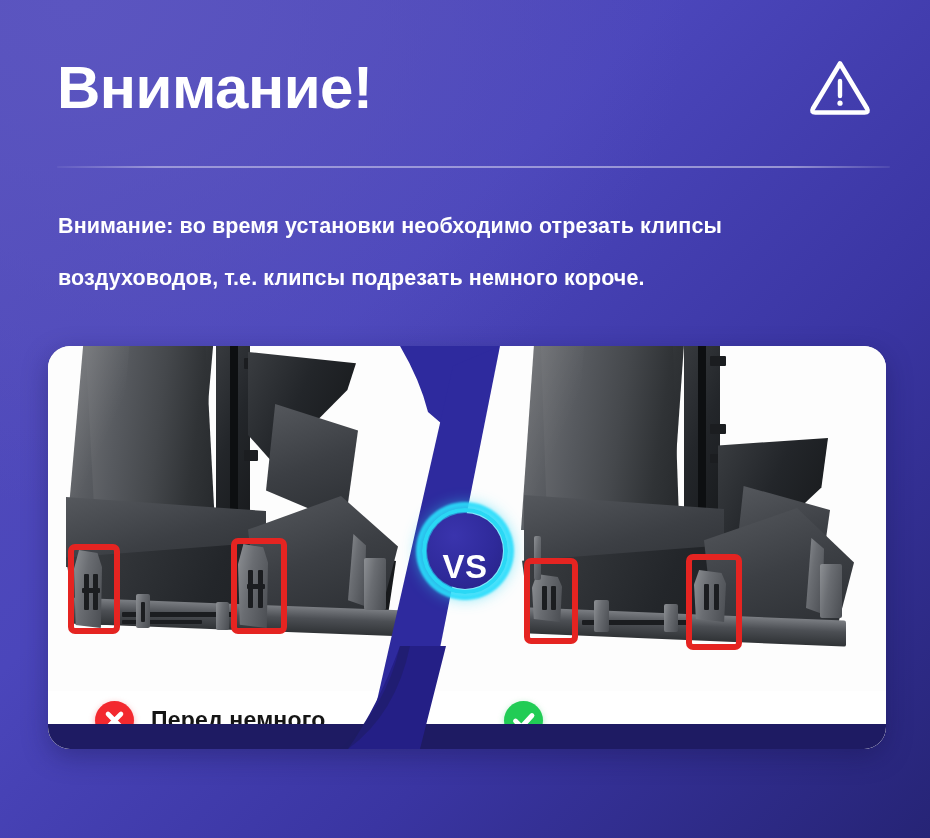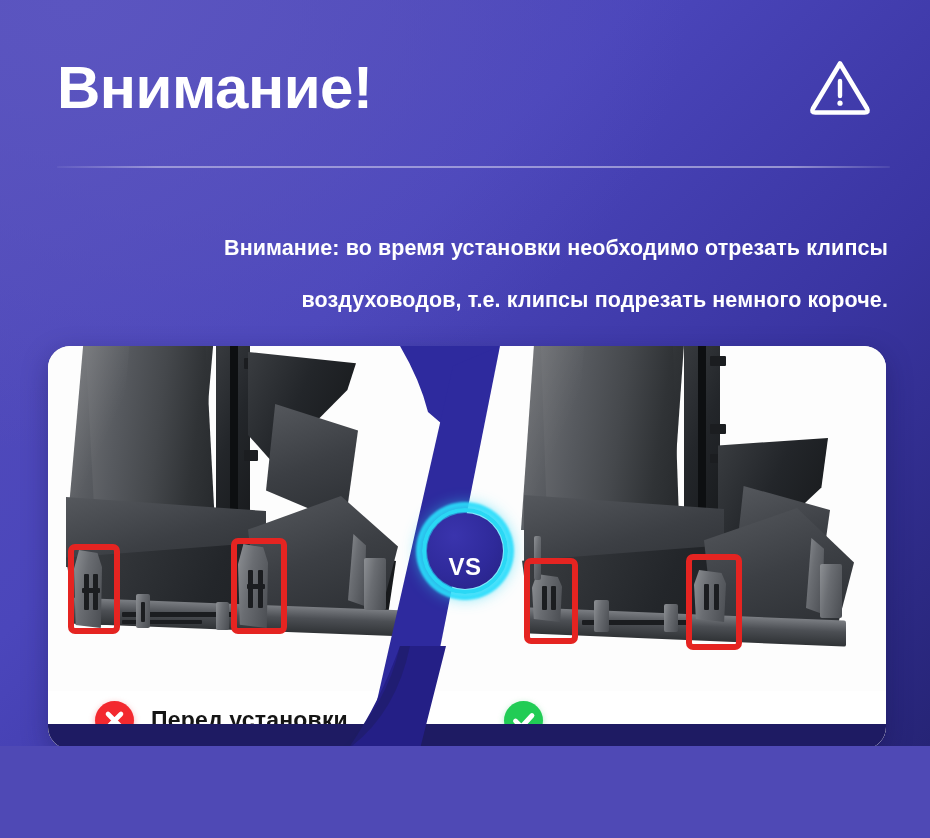--- a/index.html
+++ b/index.html
@@ -4,25 +4,24 @@
 <style>
   html,body{margin:0;padding:0;}
   body{
     width:930px;height:838px;overflow:hidden;
     font-family:"Liberation Sans", sans-serif;
     background:#4f49b5;
   }
 
   
   .banner{
-    position:relative;width:930px;height:746px;overflow:hidden;
+    position:relative;width:930px;height:838px;overflow:hidden;
     background:
       radial-gradient(120% 110% at 8% 0%, #5b55c0 0%, rgba(91,85,192,0) 55%),
       linear-gradient(135deg,#564fba 0%, #4b46bb 38%, #3a35a2 68%, #262476 100%);
-    text-align: right;
   }
 
   
   .header{
     position:absolute;left:57px;top:52px;right:40px;height:96px;
   }
   .title{
     position:absolute;left:0;top:0;
     font-size:60px;line-height:72px;font-weight:bold;color:#ffffff;
     letter-spacing:-0.5px;white-space:nowrap;
@@ -31,21 +30,21 @@
     position:absolute;right:18px;top:6px;width:64px;height:60px;
   }
   .divider{
     position:absolute;left:57px;top:166px;width:833px;height:2px;
     background:linear-gradient(90deg,rgba(255,255,255,.05) 0%,rgba(255,255,255,.40) 12%,rgba(255,255,255,.45) 88%,rgba(255,255,255,.08) 100%);
     border-radius:2px;
   }
 
   
   .lead{
-    position:absolute;left:58px;top:222px;width:830px;
+    position:absolute;left:58px;top:200px;width:830px;
     color:#ffffff;font-size:21.5px;font-weight:bold;line-height:52px;
     letter-spacing:.1px;
   }
 
   
   .card{
     position:absolute;left:48px;top:346px;width:838px;height:403px;
     border-radius:22px;overflow:hidden;
     background:#1e1b63;
     box-shadow:0 8px 26px rgba(20,16,70,.35);
@@ -131,21 +130,21 @@
   .vs-ring{
     position:absolute;left:6px;top:6px;width:86px;height:86px;border-radius:50%;
     border:4px solid #2ad8f5;box-sizing:border-box;
     box-shadow:0 0 16px 3px rgba(42,216,245,.75), inset 0 0 8px rgba(42,216,245,.5);
   }
   .vs-core{
     position:absolute;left:11px;top:11px;width:76px;height:76px;border-radius:50%;
     background:radial-gradient(circle at 36% 30%,#3a34ad 0%,#2f2a9b 55%,#262183 100%);
     display:flex;align-items:center;justify-content:center;
   }
-  .vs-core span{color:#ffffff;font-size:24px;font-weight:bold;letter-spacing:.5px;margin-top:32px;}
+  .vs-core span{color:#ffffff;font-size:33px;font-weight:bold;letter-spacing:.5px;margin-top:32px;}
 </style>
 </head>
 <body>
 
 <div class="banner">
 
   <div class="header">
     <div class="title">Внимание!</div>
 
     <div class="warn-icon">
@@ -206,21 +205,21 @@
         <div class="redbox" style="left:183px;top:192px;width:56px;height:96px;"></div>
       </div>
 
       <div class="labelbar left">
         <div class="lbl lbl-left">
           <span class="badge bad">
             <svg width="39" height="39" viewBox="0 0 39 39">
               <path d="M13 13 L26 26 M26 13 L13 26" stroke="#ffffff" stroke-width="4.6" stroke-linecap="round"></path>
             </svg>
           </span>
-          <span class="lbl-text">Перед установки</span>
+          <span class="lbl-text">Перед немного</span>
         </div>
       </div>
     </div>
 
     <div class="half half-right">
       <div class="photo">
         <div class="part">
 
           <div class="duct-body" style="left:62px;top:-16px;width:150px;height:200px;transform:skewX(-4deg);"></div>
           <div class="duct-body" style="left:78px;top:-16px;width:132px;height:206px;transform:skewX(2deg);"></div>

